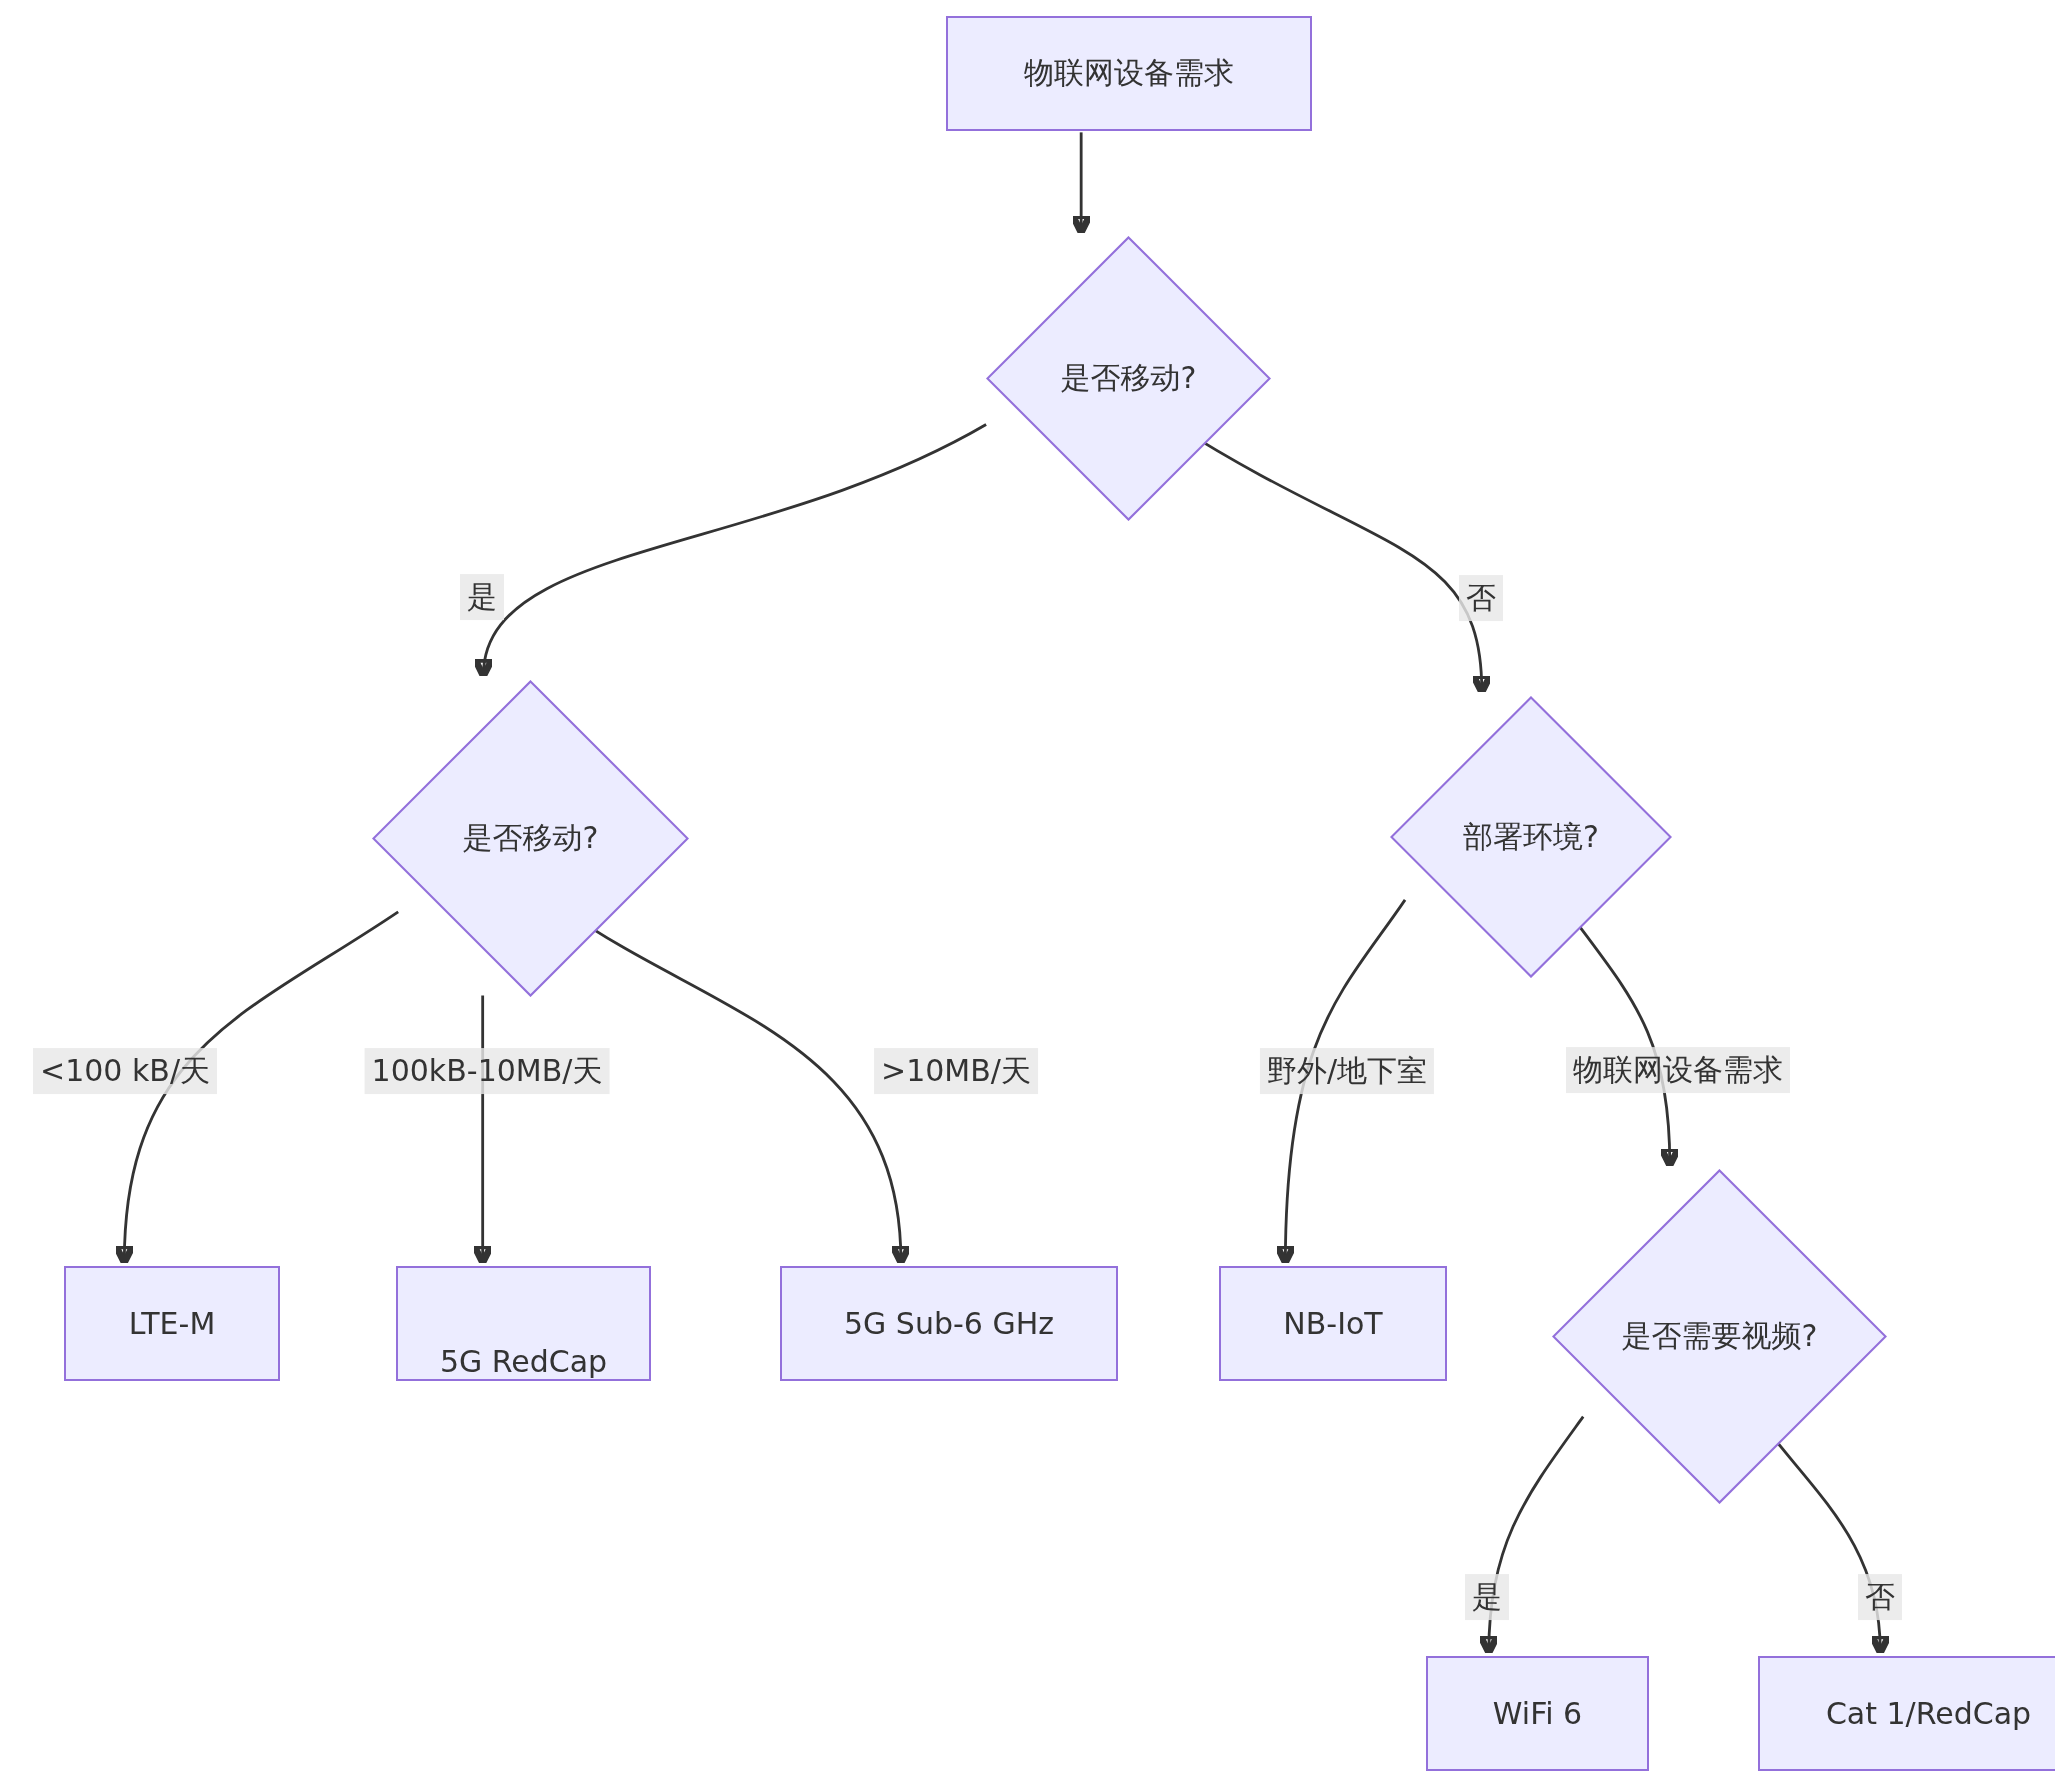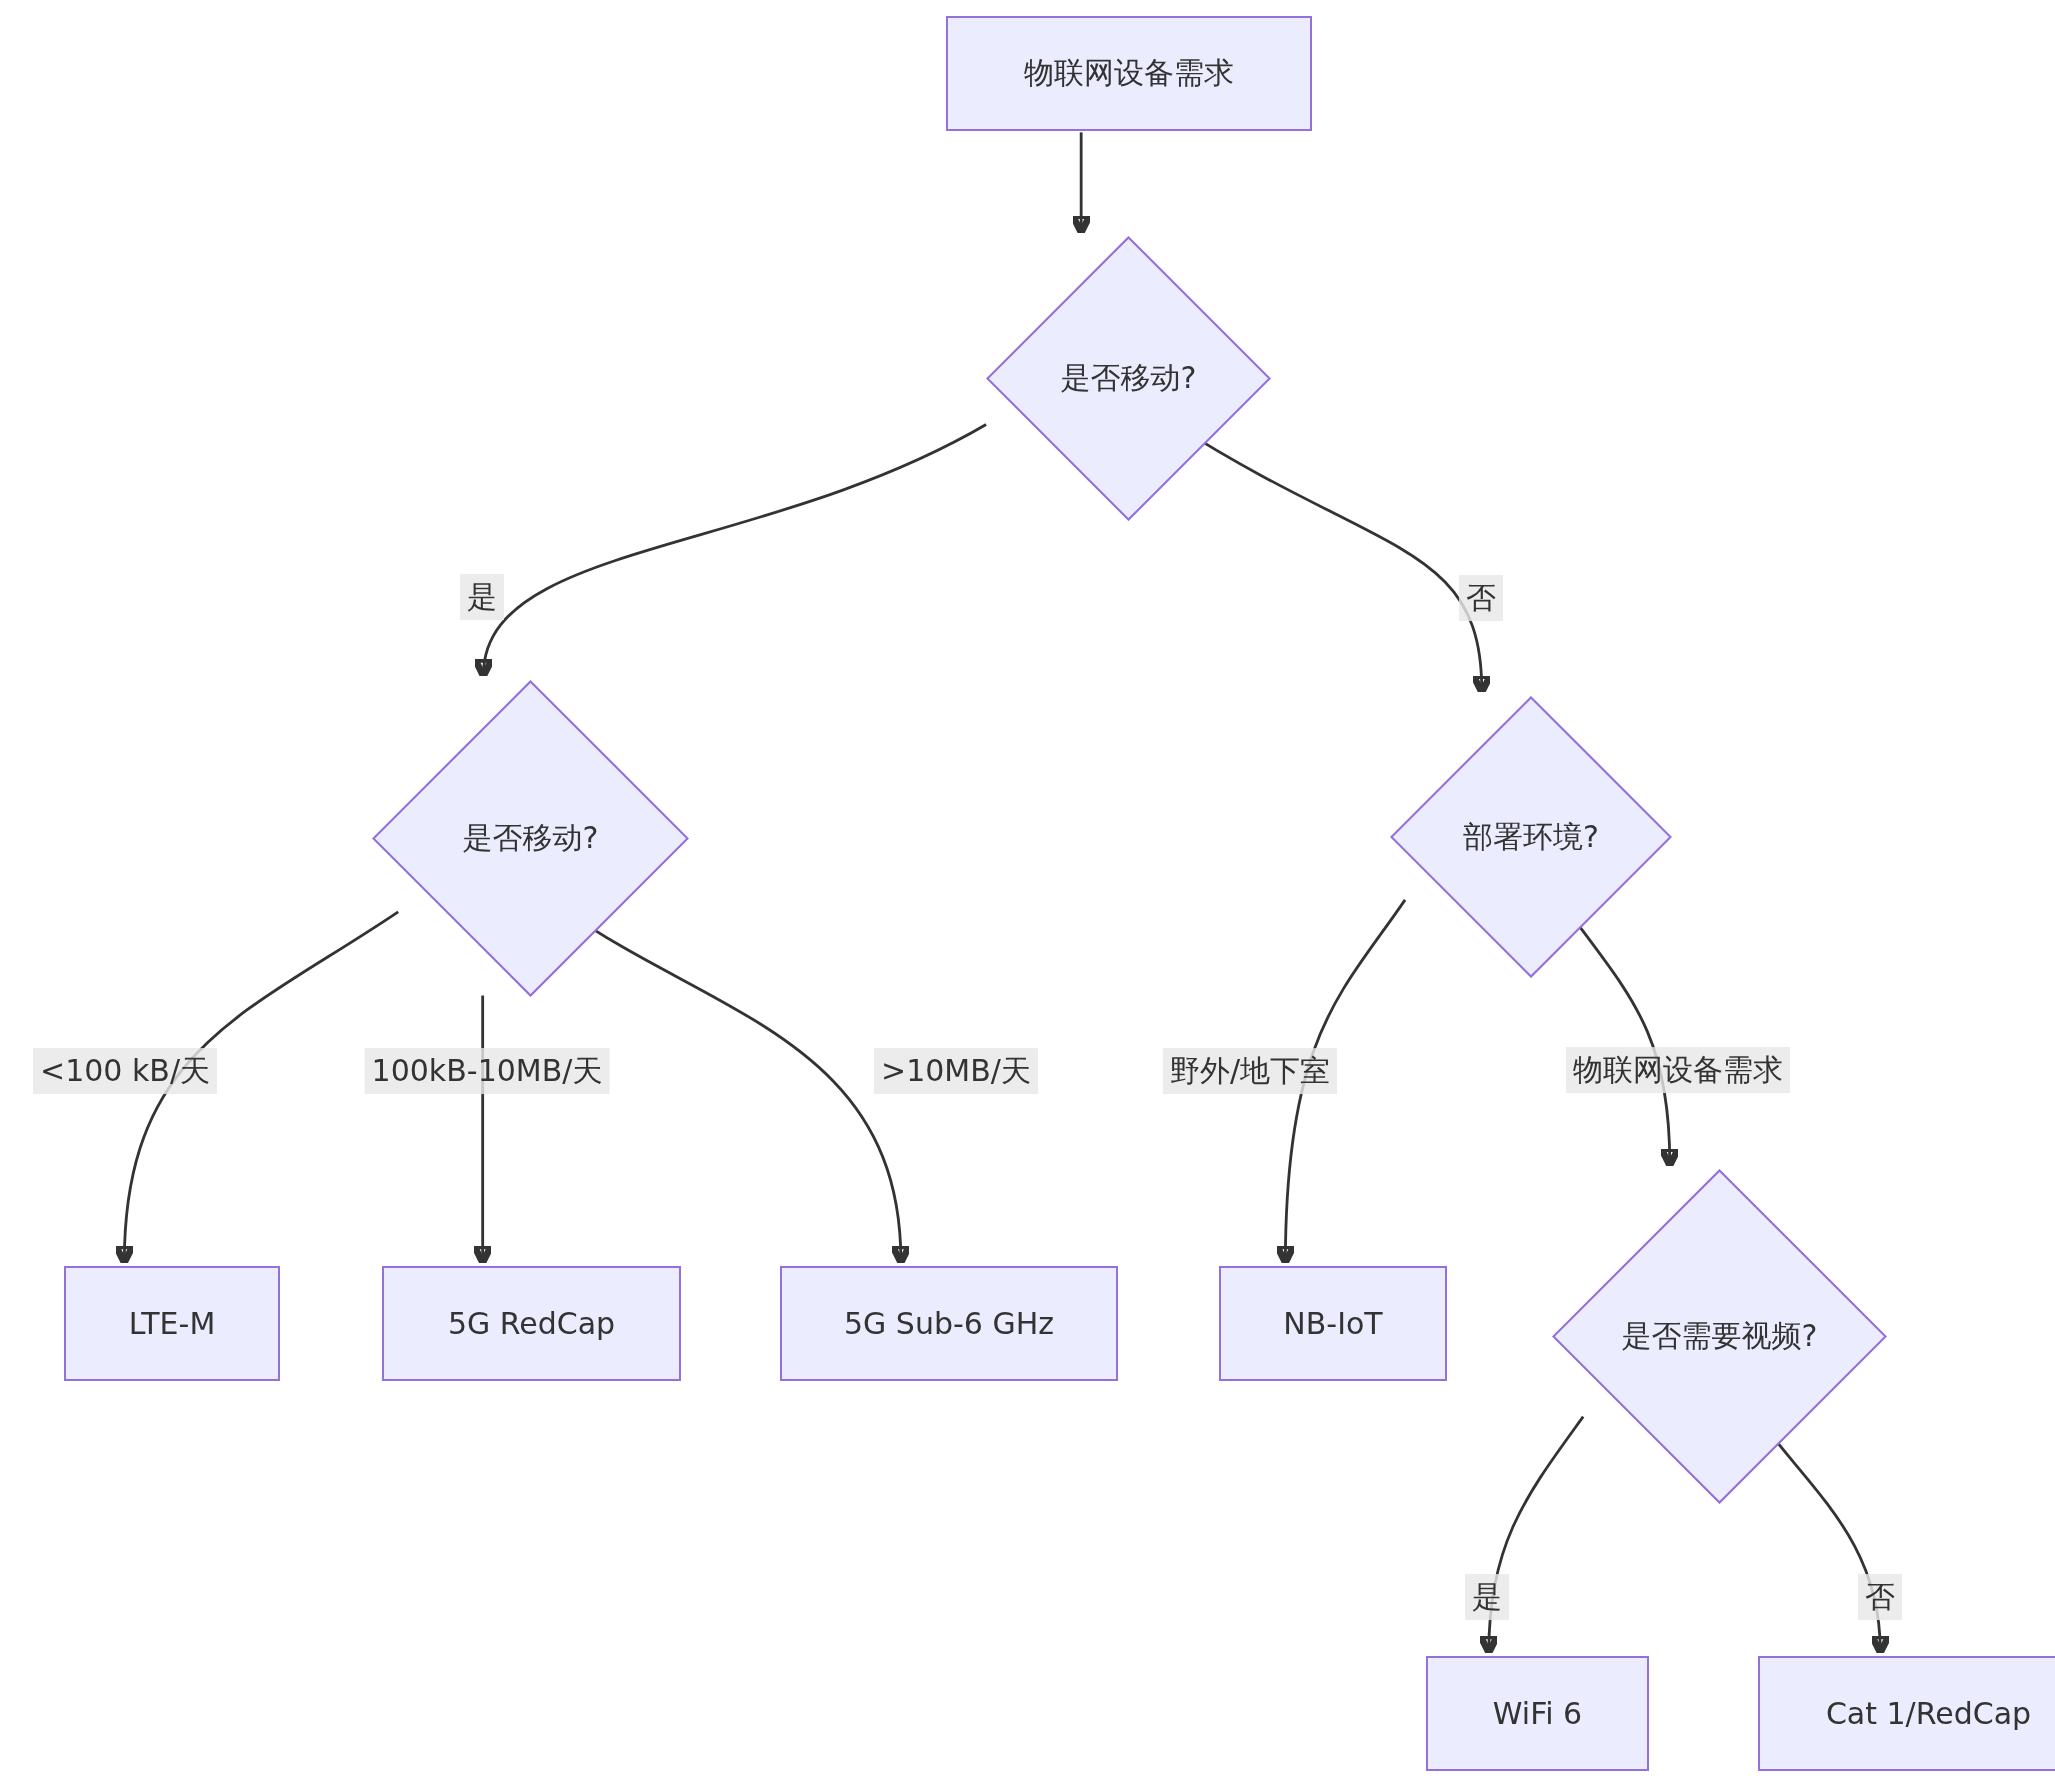--- a/index.html
+++ b/index.html
@@ -124,21 +124,21 @@
     <svg viewBox="0 0 475 475">
       <polygon points="237.5,2 473,237.5 237.5,473 2,237.5"></polygon>
     </svg>
     <span class="label">是否需要视频?</span>
   </div>
 
   <div class="node rect-node" style="left:16px; top:1266px; width:216px; height:115px;">
     <span class="label">LTE-M</span>
   </div>
 
-  <div class="node rect-node" style="left:334px; top:1266px; width:299px; height:115px;">
+  <div class="node rect-node" style="left:348px; top:1266px; width:255px; height:115px;align-items:flex-end;">
     <span class="label">5G RedCap</span>
   </div>
 
   <div class="node rect-node" style="left:732px; top:1266px; width:338px; height:115px;">
     <span class="label">5G Sub-6 GHz</span>
   </div>
 
   <div class="node rect-node" style="left:1171px; top:1266px; width:228px; height:115px;">
     <span class="label">NB-IoT</span>
   </div>
@@ -149,19 +149,19 @@
 
   <div class="node rect-node" style="left:1710px; top:1656px; width:341px; height:115px;">
     <span class="label">Cat 1/RedCap</span>
   </div>
 
   <div class="edge-label" style="left:482px; top:597px;">是</div>
   <div class="edge-label" style="left:1481px; top:598px;">否</div>
   <div class="edge-label" style="left:125px; top:1071px;">&lt;100 kB/天</div>
   <div class="edge-label" style="left:487px; top:1071px;">100kB-10MB/天</div>
   <div class="edge-label" style="left:932px; top:1071px;margin-left:24px;">&gt;10MB/天</div>
-  <div class="edge-label" style="left:1250px; top:1071px;text-align:right;">野外/地下室</div>
+  <div class="edge-label" style="left:1347px; top:1071px;text-align:right;">野外/地下室</div>
   <div class="edge-label" style="left:1678px; top:1070px;">物联网设备需求</div>
   <div class="edge-label" style="left:1487px; top:1597px;">是</div>
   <div class="edge-label" style="left:1880px; top:1597px;">否</div>
 
 </div>
 
 
 </body></html>

